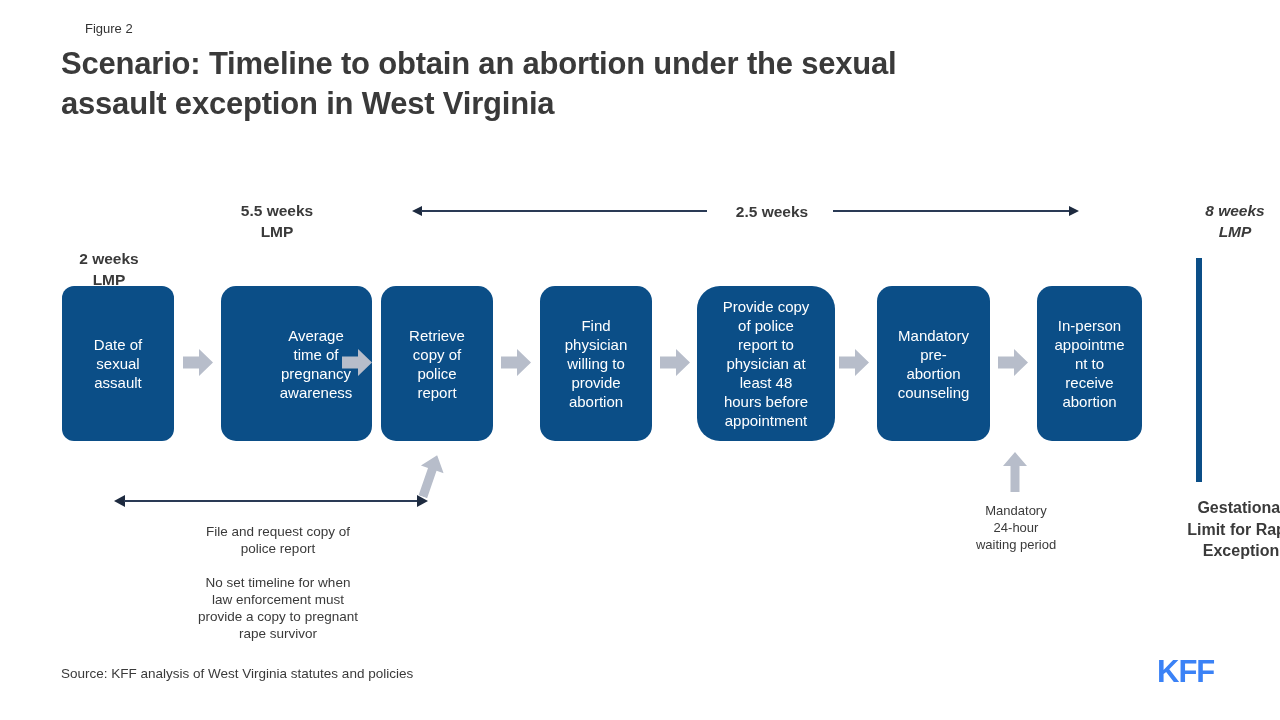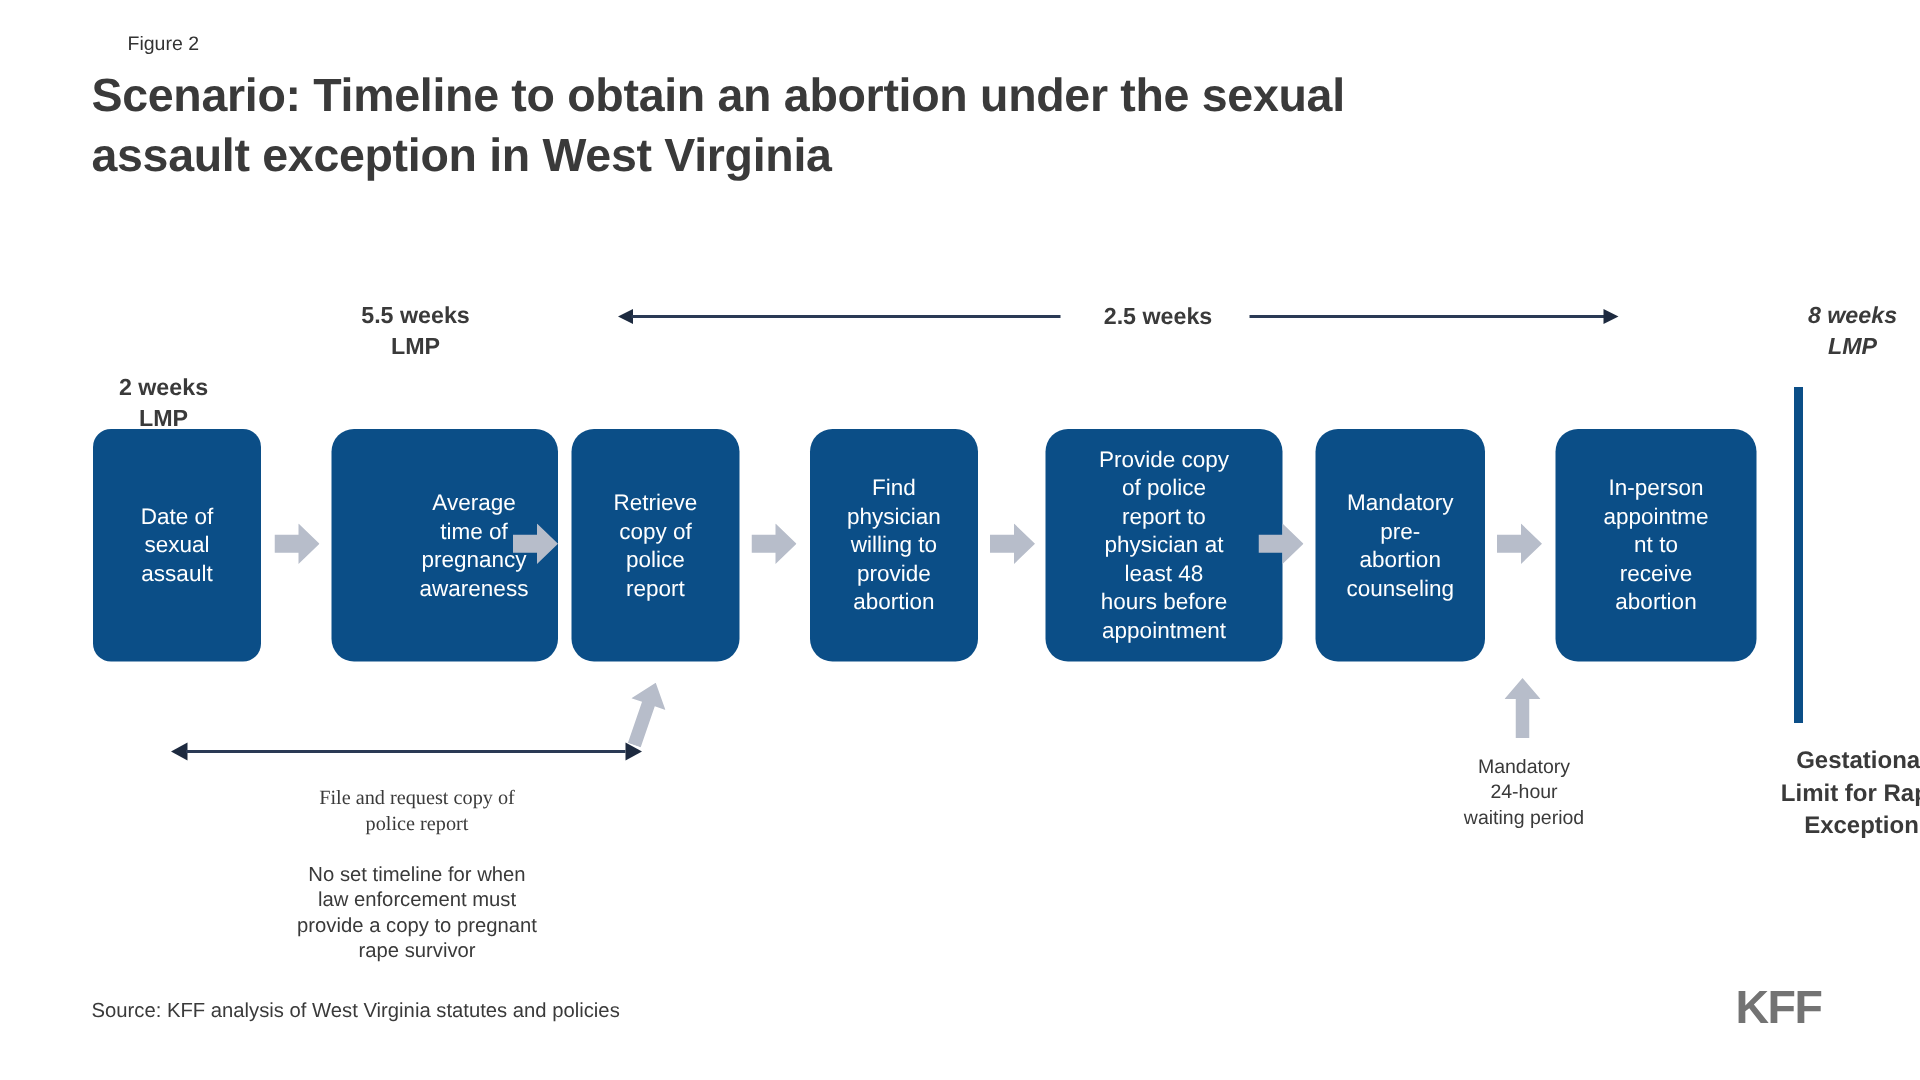--- a/index.html
+++ b/index.html
@@ -36,52 +36,52 @@
 
   .step-box {
     top: 286px; height: 155px; background: #0b4e87; border-radius: 15px;
     display: flex; align-items: center; justify-content: center;
     color: #ffffff; font-size: 15px; line-height: 19px; text-align: center;
   }
   #box-1 { left: 62px;   width: 112px; border-radius: 12px; }
   #box-2 { left: 221px;  width: 112px; padding-left: 39px; }
   #box-3 { left: 381px;  width: 112px; }
   #box-4 { left: 540px;  width: 112px; }
-  #box-5 { left: 697px;  width: 158px; }
+  #box-5 { left: 697px;  width: 138px; border-radius: 23px; }
   #box-6 { left: 877px;  width: 113px; }
-  #box-7 { left: 1037px; width: 134px; }
+  #box-7 { left: 1037px; width: 105px; }
 
   .chev { top: 349px; width: 30px; height: 27px; }
   #chev-1 { left: 183px; } #chev-2 { left: 342px; } #chev-3 { left: 501px; }
   #chev-4 { left: 660px; } #chev-5 { left: 839px; } #chev-6 { left: 998px; }
 
   
   #bottom-line { left: 124px; top: 500px; width: 293px; }
   #bottom-head-l { left: 114px; top: 495px; border-top-width: 6px; border-bottom-width: 6px; border-right-width: 11px; }
   #bottom-head-r { left: 417px; top: 495px; border-top-width: 6px; border-bottom-width: 6px; border-left-width: 11px; }
 
   .note {
     font-size: 13.5px; line-height: 17px; text-align: center; color: #3a3a3a;
   }
-  #note-file     { left: 168px; top: 523px; width: 220px; font-family: Liberation Serif, serif; }
+  #note-file     { left: 168px; top: 523px; width: 220px; }
   #note-timeline { left: 158px; top: 574px; width: 240px; }
   #note-waiting  { left: 951px; top: 502px; width: 130px; font-size: 13px; }
   #gestational-label {
     left: 1173px; top: 497px; width: 136px; text-align: center;
     font-size: 16px; line-height: 21.5px; font-weight: bold; color: #3a3a3a;
   }
 
   #tilted-arrow { left: 418px; top: 454px; width: 24px; height: 44px; transform: rotate(19deg); }
   #up-arrow     { left: 1003px; top: 452px; width: 24px; height: 40px; }
 
   #gestational-line { left: 1196px; top: 258px; width: 6px; height: 224px; background: #0b4e87; }
 
   .source { left: 61px; top: 666px; font-size: 13.5px; color: #3a3a3a; }
   .kff-logo {
-    left: 1157px; top: 654px; font-size: 31px; font-weight: bold; color: #737373;
+    left: 1157px; top: 654px; font-size: 31px; font-weight: bold; color: #3b82f6;
     letter-spacing: -1px;
   }
 </style>
 </head>
 <body>
 
 <div class="abs figure-label">Figure 2</div>
 <h1 class="abs title">Scenario: Timeline to obtain an abortion under the sexual
 assault exception in West Virginia</h1>
 

